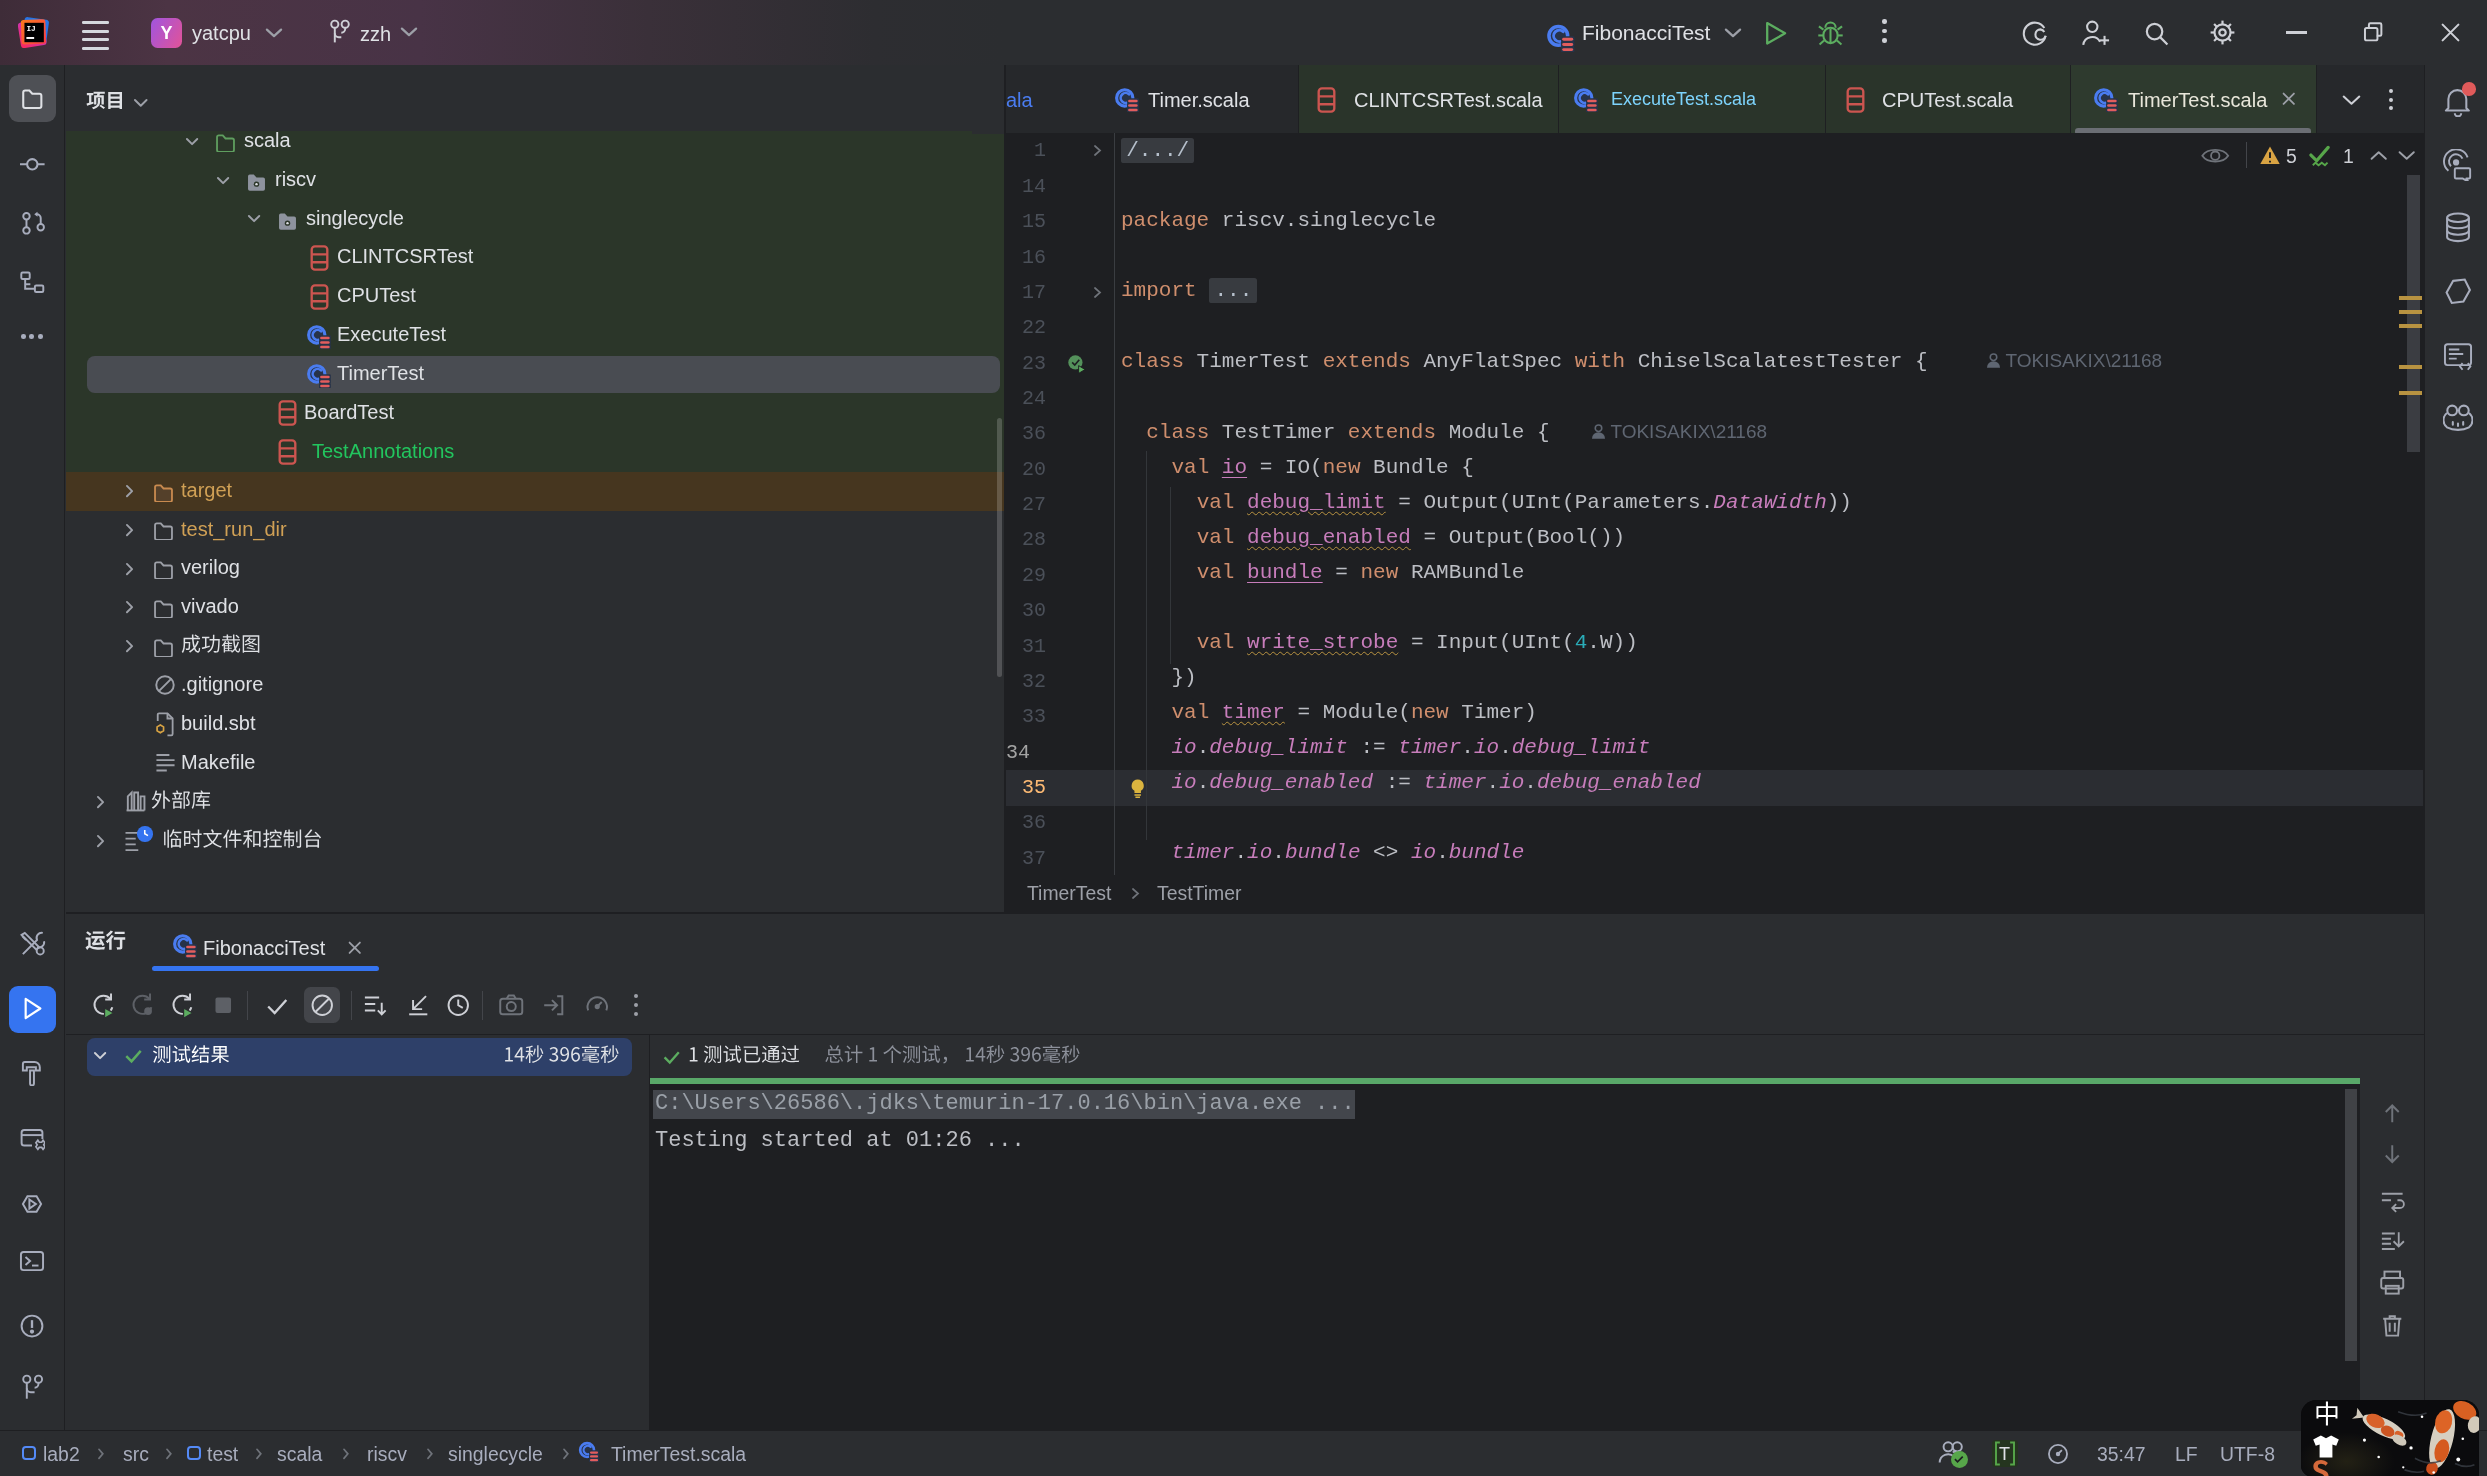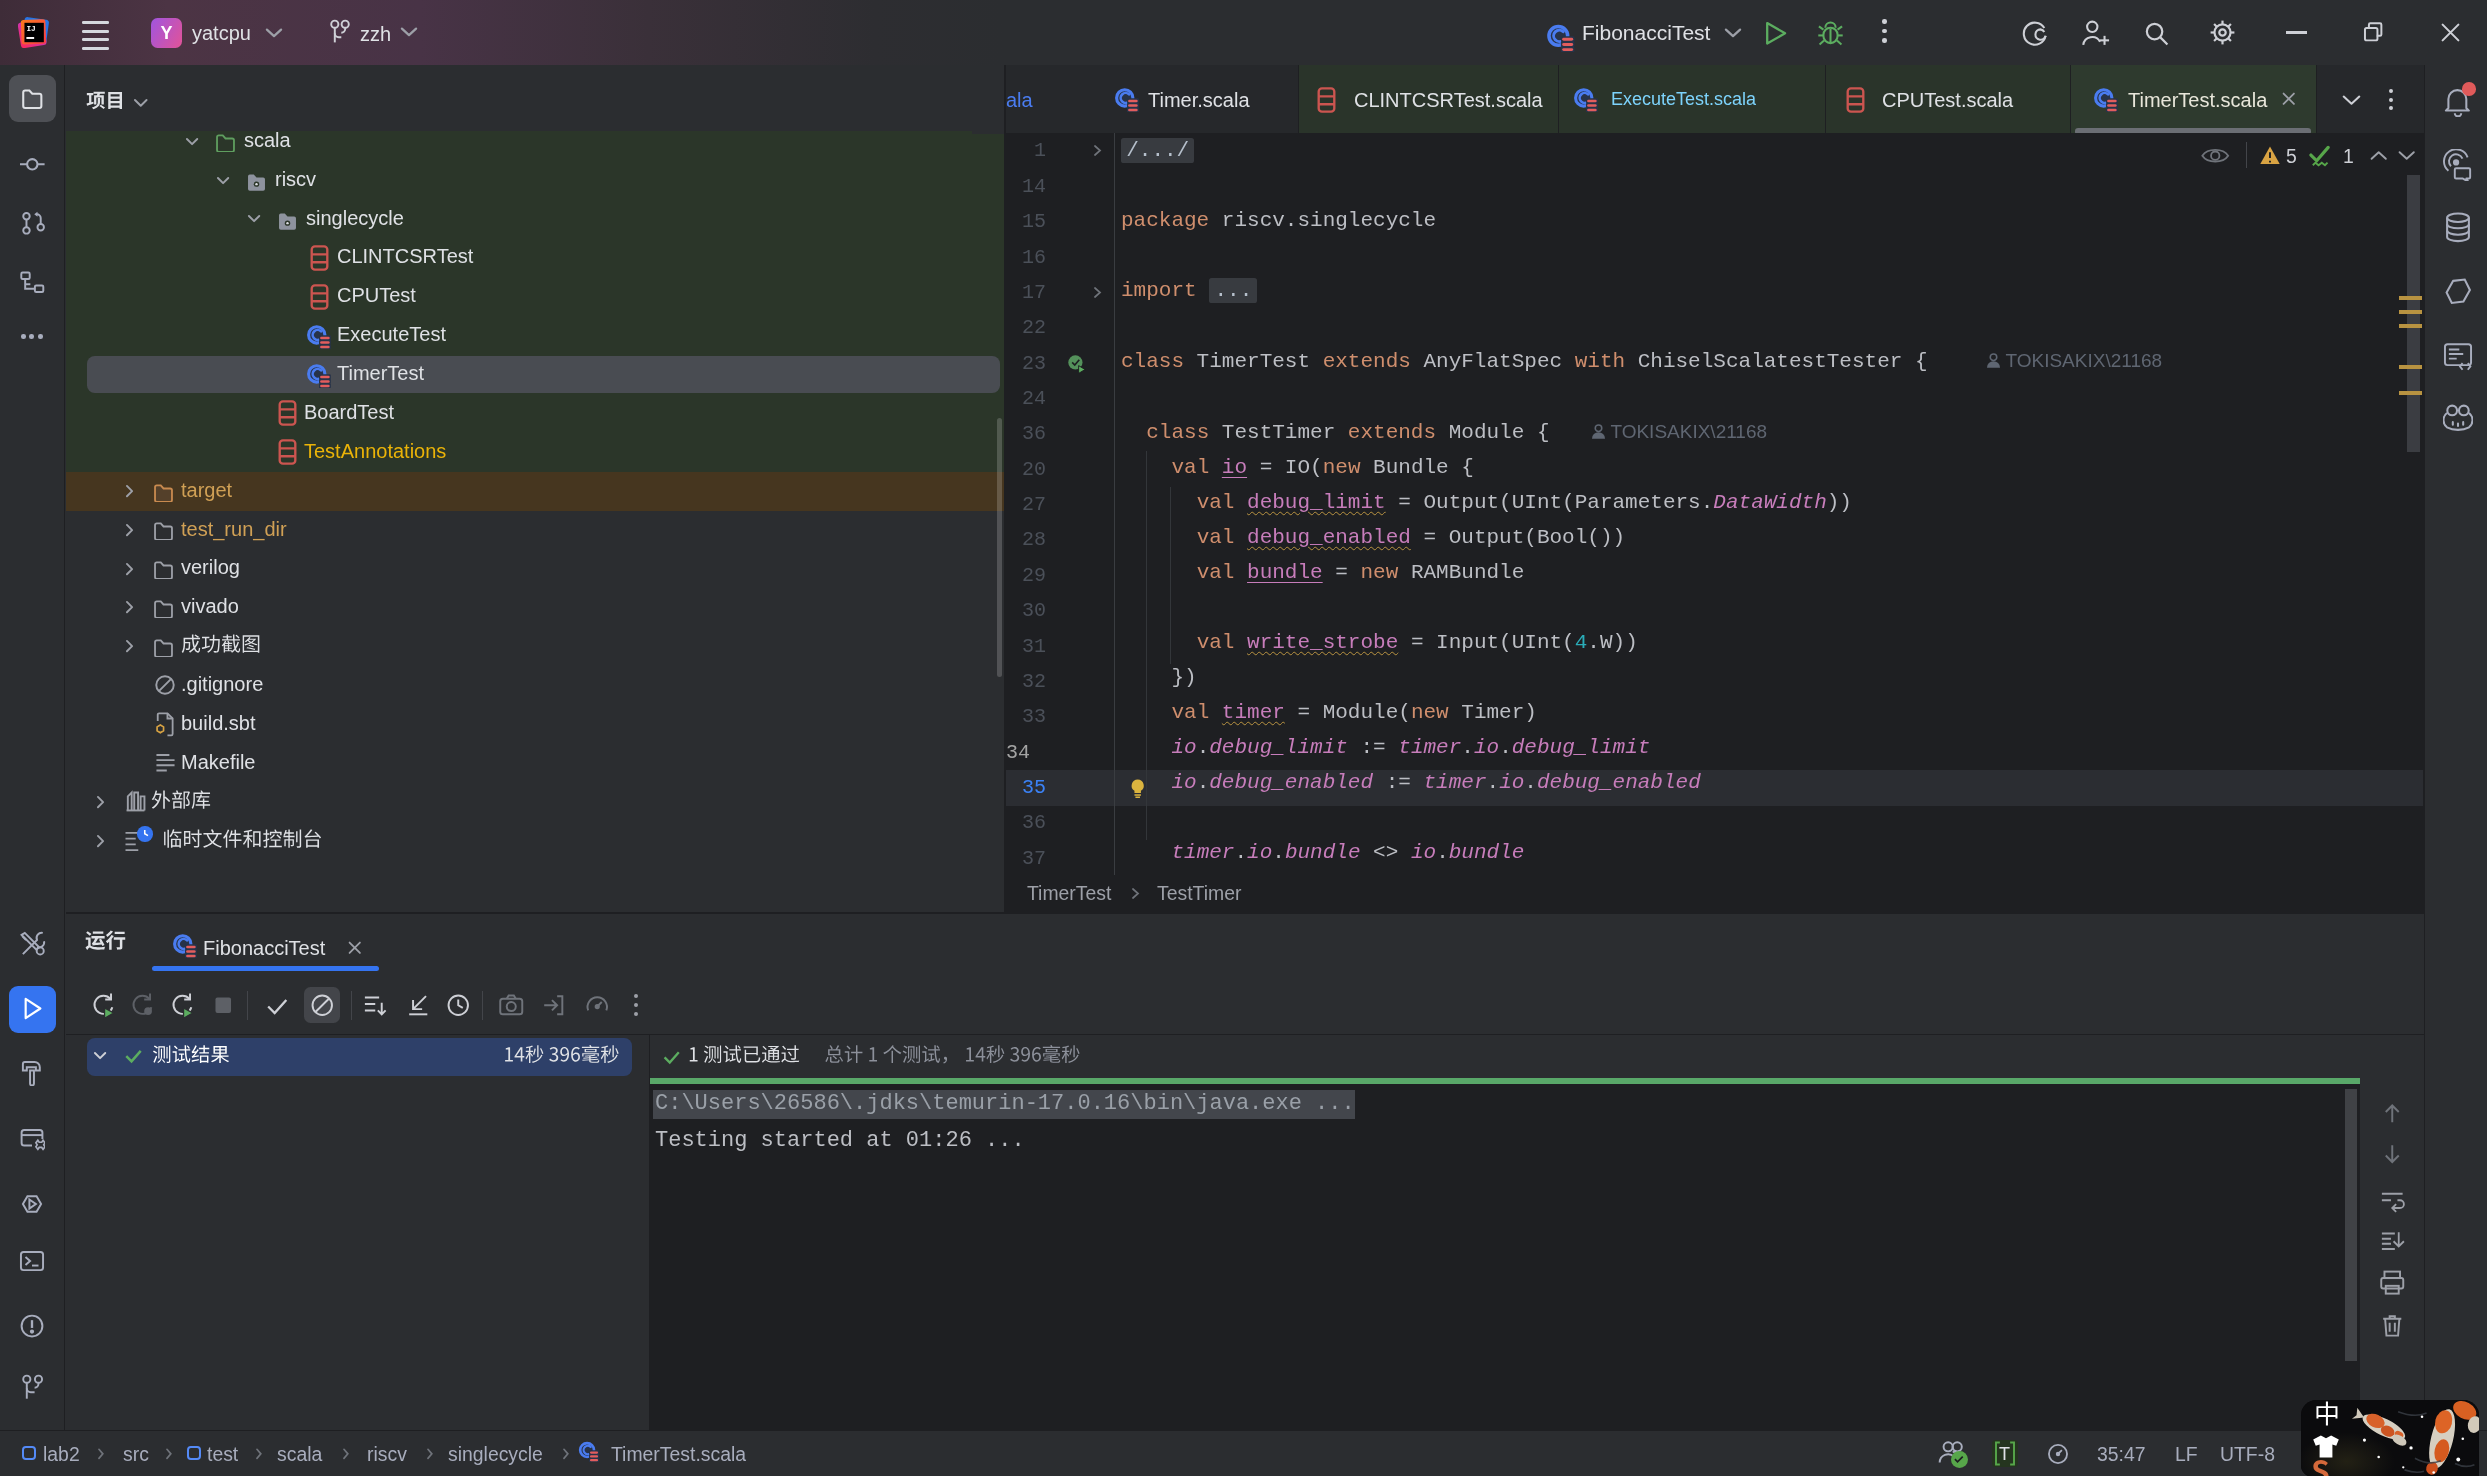--- a/index.html
+++ b/index.html
@@ -289,21 +289,21 @@
 <div class="abs" style="left:337px;top:362px;font-size:20px;color:#dfe1e5">TimerTest</div>
 <svg class="ic" style="left:277px;top:400px" width="21" height="26" viewBox="0 0 32 40" fill="none" stroke="#cc5550" stroke-width="3.6">
     <rect x="4" y="2" width="24" height="36" rx="5"></rect>
     <path d="M4 14.5 h24 M4 26.5 h24"></path>
   </svg>
 <div class="abs" style="left:304px;top:401px;font-size:20px;color:#dfe1e5">BoardTest</div>
 <svg class="ic" style="left:277px;top:439px" width="21" height="26" viewBox="0 0 32 40" fill="none" stroke="#cc5550" stroke-width="3.6">
     <rect x="4" y="2" width="24" height="36" rx="5"></rect>
     <path d="M4 14.5 h24 M4 26.5 h24"></path>
   </svg>
-<div class="abs" style="left:304px;top:440px;font-size:20px;color:#eab308">TestAnnotations</div>
+<div class="abs" style="left:312px;top:440px;font-size:20px;color:#22c55e">TestAnnotations</div>
 <svg class="ic" style="left:125px;top:484px" width="9.7" height="14.2" viewBox="0 0 15 22">
     <path d="M3 3 L11 11 L3 19" stroke="#9da0a8" stroke-width="3" fill="none" stroke-linecap="round" stroke-linejoin="round"></path>
   </svg>
 <svg class="ic" style="left:152px;top:481px" width="23" height="21" viewBox="0 0 38 34" fill="#54402a" stroke="#c88a4f" stroke-width="3">
     <path d="M5 11 v20 a3 3 0 0 0 3 3 h22 a3 3 0 0 0 3 -3 V15 a3 3 0 0 0 -3 -3 H19 l-4.5 -5 H8 a3 3 0 0 0 -3 3 z"></path>
   </svg>
 <div class="abs" style="left:181px;top:479px;font-size:20px;color:#d0a055">target</div>
 <svg class="ic" style="left:125px;top:523px" width="9.7" height="14.2" viewBox="0 0 15 22">
     <path d="M3 3 L11 11 L3 19" stroke="#9da0a8" stroke-width="3" fill="none" stroke-linecap="round" stroke-linejoin="round"></path>
   </svg>
@@ -461,21 +461,21 @@
     <div style="position:absolute;top:416px;right:0;height:35px;line-height:35px;color:#4b5059">36</div>
     <div style="position:absolute;top:452px;right:0;height:35px;line-height:35px;color:#4b5059">20</div>
     <div style="position:absolute;top:487px;right:0;height:35px;line-height:35px;color:#4b5059">27</div>
     <div style="position:absolute;top:522px;right:0;height:35px;line-height:35px;color:#4b5059">28</div>
     <div style="position:absolute;top:558px;right:0;height:35px;line-height:35px;color:#4b5059">29</div>
     <div style="position:absolute;top:593px;right:0;height:35px;line-height:35px;color:#4b5059">30</div>
     <div style="position:absolute;top:629px;right:0;height:35px;line-height:35px;color:#4b5059">31</div>
     <div style="position:absolute;top:664px;right:0;height:35px;line-height:35px;color:#4b5059">32</div>
     <div style="position:absolute;top:699px;right:0;height:35px;line-height:35px;color:#4b5059">33</div>
     <div style="position:absolute;top:735px;right:16px;height:35px;line-height:35px;color:#a3a3a3">34</div>
-    <div style="position:absolute;top:770px;right:0;height:28px;line-height:35px;color:#3b82f6">35</div>
+    <div style="position:absolute;top:770px;right:0;height:28px;line-height:35px;color:#fdba74">35</div>
     <div style="position:absolute;top:805px;right:0;height:35px;line-height:35px;color:#4b5059">36</div>
     <div style="position:absolute;top:841px;right:0;height:35px;line-height:35px;color:#4b5059">37</div>
   </div>
 <div class="abs" style="left:1114px;top:133px;width:1.3px;height:742px;background:#3a3d41"></div>
 <svg class="ic" style="left:1093px;top:144px" width="9" height="13" viewBox="0 0 14 20">
     <path d="M3 3 L11 10 L3 17" stroke="#6f737a" stroke-width="2.6" fill="none" stroke-linecap="round"></path>
   </svg>
 <svg class="ic" style="left:1093px;top:286px" width="9" height="13" viewBox="0 0 14 20">
     <path d="M3 3 L11 10 L3 17" stroke="#6f737a" stroke-width="2.6" fill="none" stroke-linecap="round"></path>
   </svg>

